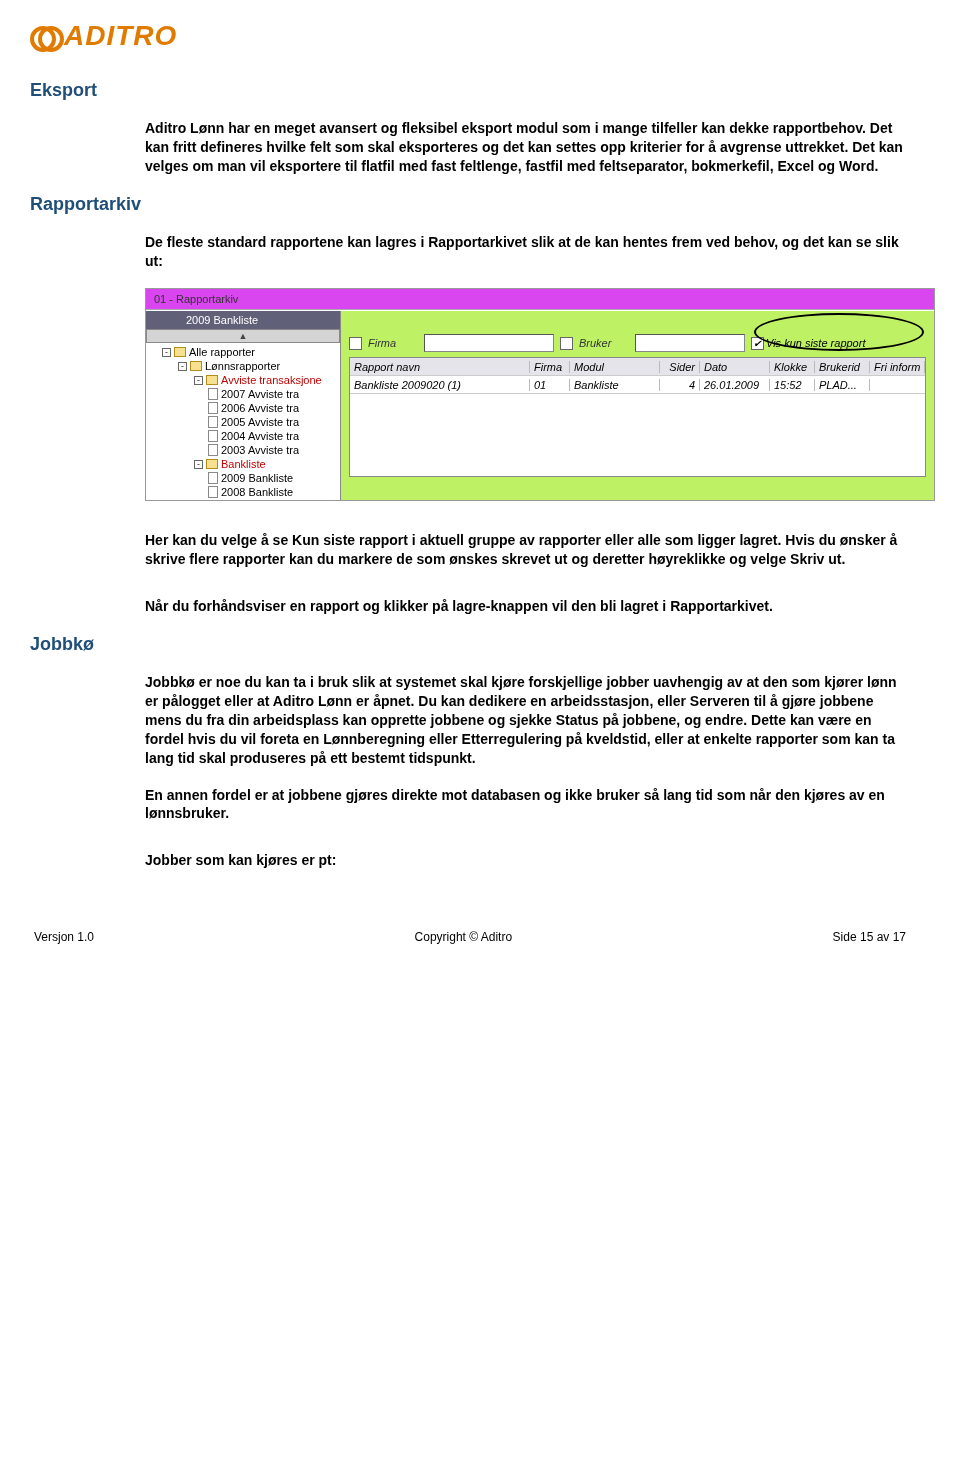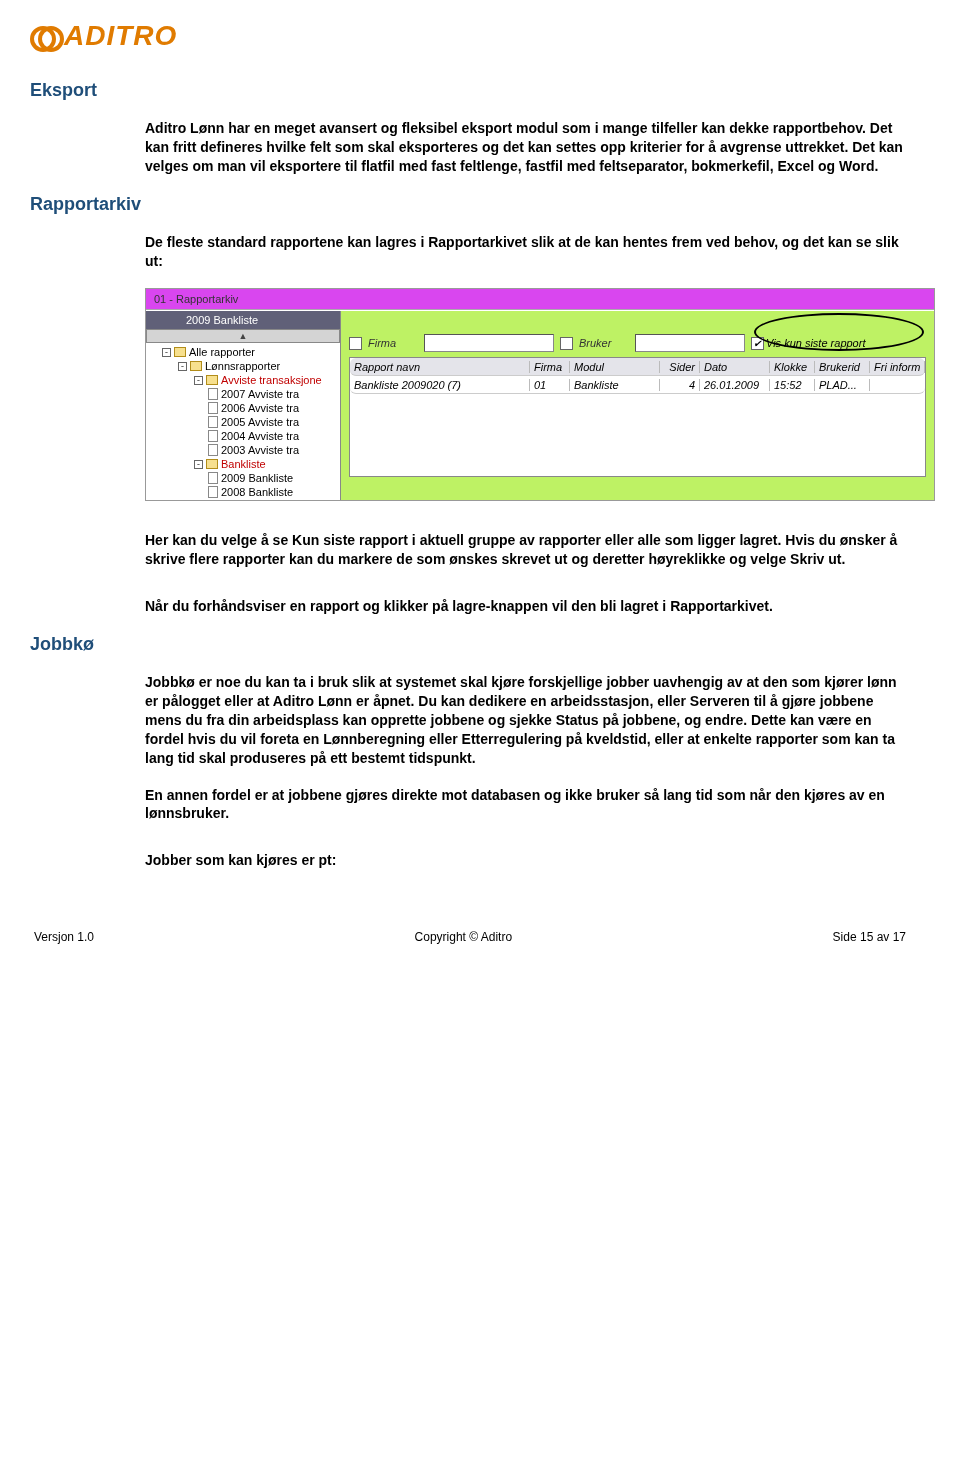--- a/index.html
+++ b/index.html
@@ -162,21 +162,20 @@
     border: 1px solid #888;
     height: 120px;
     overflow: hidden;
   }
   .ss-grid-head, .ss-grid-row {
     display: flex;
     font-size: 11px;
     border-bottom: 1px solid #ccc;
     height: 18px;
     align-items: center;
-    border-radius: 6px;
   }
   .ss-grid-head { background: #e4e4ea; color:#000; }
   .ss-grid-head > div, .ss-grid-row > div {
     padding: 0 4px;
     border-right: 1px solid #bbb;
     white-space: nowrap;
     overflow: hidden;
   }
   .col-name { width: 180px; }
   .col-firma { width: 40px; text-align:left;}
@@ -304,21 +303,21 @@
           <div class="col-name">Rapport navn</div>
           <div class="col-firma">Firma</div>
           <div class="col-modul">Modul</div>
           <div class="col-sider">Sider</div>
           <div class="col-dato">Dato</div>
           <div class="col-klokke">Klokke</div>
           <div class="col-bruker">Brukerid</div>
           <div class="col-fri">Fri inform</div>
         </div>
         <div class="ss-grid-row">
-          <div class="col-name">Bankliste 2009020 (7)</div>
+          <div class="col-name">Bankliste 2009020 (1)</div>
           <div class="col-firma">01</div>
           <div class="col-modul">Bankliste</div>
           <div class="col-sider">4</div>
           <div class="col-dato">26.01.2009</div>
           <div class="col-klokke">15:52</div>
           <div class="col-bruker">PLAD...</div>
           <div class="col-fri"></div>
         </div>
       </div>
     </div>

